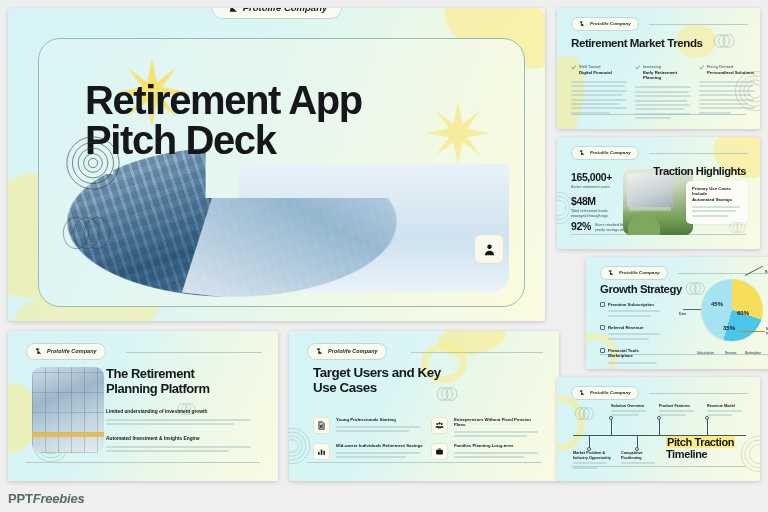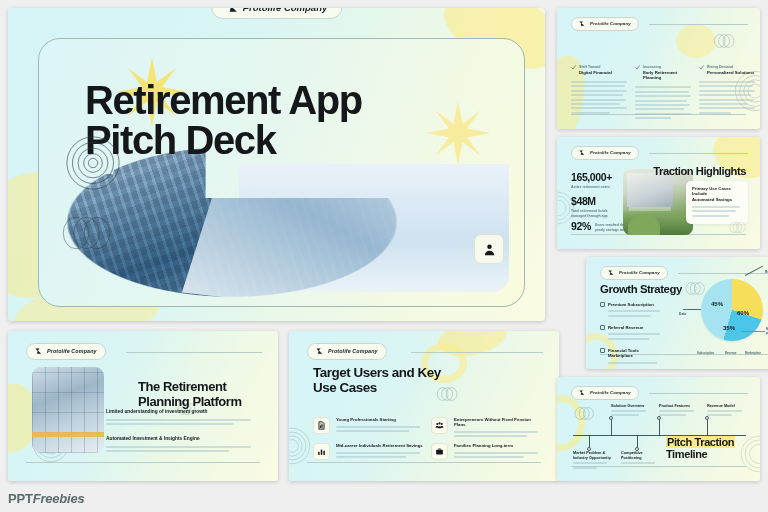--- a/index.html
+++ b/index.html
@@ -165,21 +165,21 @@
       #a6e3f0 196deg 360deg);
     box-shadow: 0 1px 2px rgba(0,0,0,.08);
   }
   .pie-lab { position:absolute; font-size:6px; font-weight:800; color:#14171a; }
   .pie-call { position:absolute; font-size:3.3px; font-weight:700; color:#3d5a60; }
   .pie-line { position:absolute; background:#4d6b70; height:.6px; }
   .pie-leg { position:absolute; font-size:2.8px; color:#4d6b70; font-weight:700; }
 
   
   #slide-platform { left: 8px; top: 331px; width: 270px; height: 150px; border-radius: 3px; }
-  #platform-title { left: 98px; top: 49px; font-size: 13px; width:150px; line-height:1.12;margin-left:32px; }
+  #platform-title { left: 98px; top: 36px; font-size: 13px; width:150px; line-height:1.12; }
   #platform-photo {
     position:absolute; left:24px; top:36px; width:72px; height:86px; border-radius:9px;
     background: linear-gradient(160deg,#cfdde8 0%,#9db6c8 35%,#bcd0dc 60%,#e8eef2 100%);
     overflow:hidden;
   }
   #platform-photo::before{
     content:""; position:absolute; inset:0;
     background: repeating-linear-gradient(90deg, rgba(40,70,95,.22) 0 1px, transparent 1px 13px),
                 repeating-linear-gradient(0deg, rgba(40,70,95,.20) 0 1px, transparent 1px 20px);
   }
@@ -298,20 +298,21 @@
     <div class="pill mini-pill">
       <svg width="6" height="5.5" viewBox="0 0 14 13">
         <path d="M1 1 L9 1 L5 6 Z" fill="#15201c"></path>
           <path d="M5.5 5 L12.5 11.5 L4 11.5 Z" fill="#15201c"></path>
       </svg>
       <span class="pill-label">Protolife Company</span>
     </div>
     <div class="rule mini-rule-top"></div>
     <div class="rule mini-rule-bot"></div>
 
+    <h2 class="mini-h1" id="trends-title">Retirement Market Trends</h2>
     <svg style="position:absolute;left:155px;top:26px;width:28px;height:14px" viewBox="0 0 80 44">
       <g fill="none" stroke="#3d5a60" stroke-width="1.4" opacity=".55">
         <ellipse cx="20" cy="22" rx="17" ry="20"></ellipse>
           <ellipse cx="34" cy="22" rx="17" ry="20"></ellipse>
           <ellipse cx="48" cy="22" rx="17" ry="20"></ellipse>
       </g>
     </svg>
 
     <div class="trend-col" style="left:14px">
       <svg class="trend-check" viewBox="0 0 10 10">

